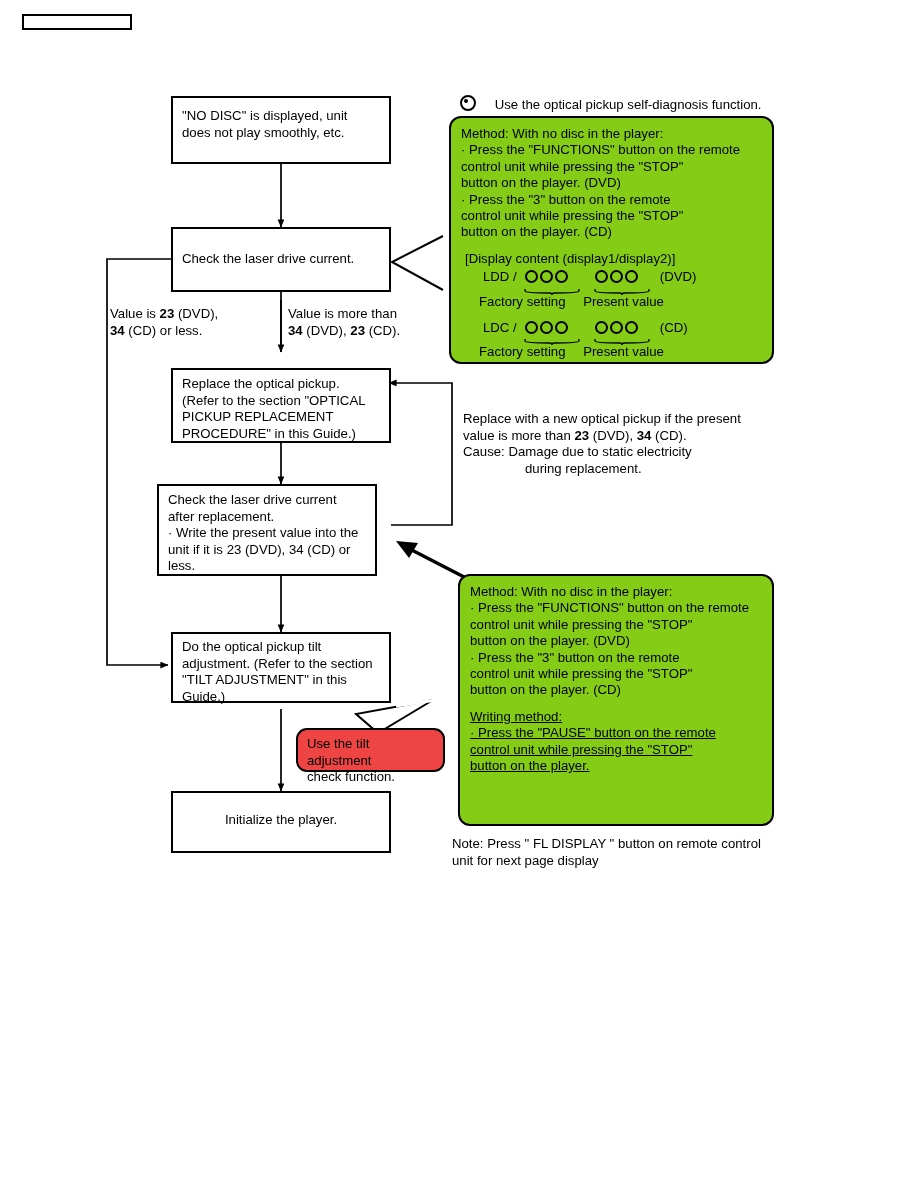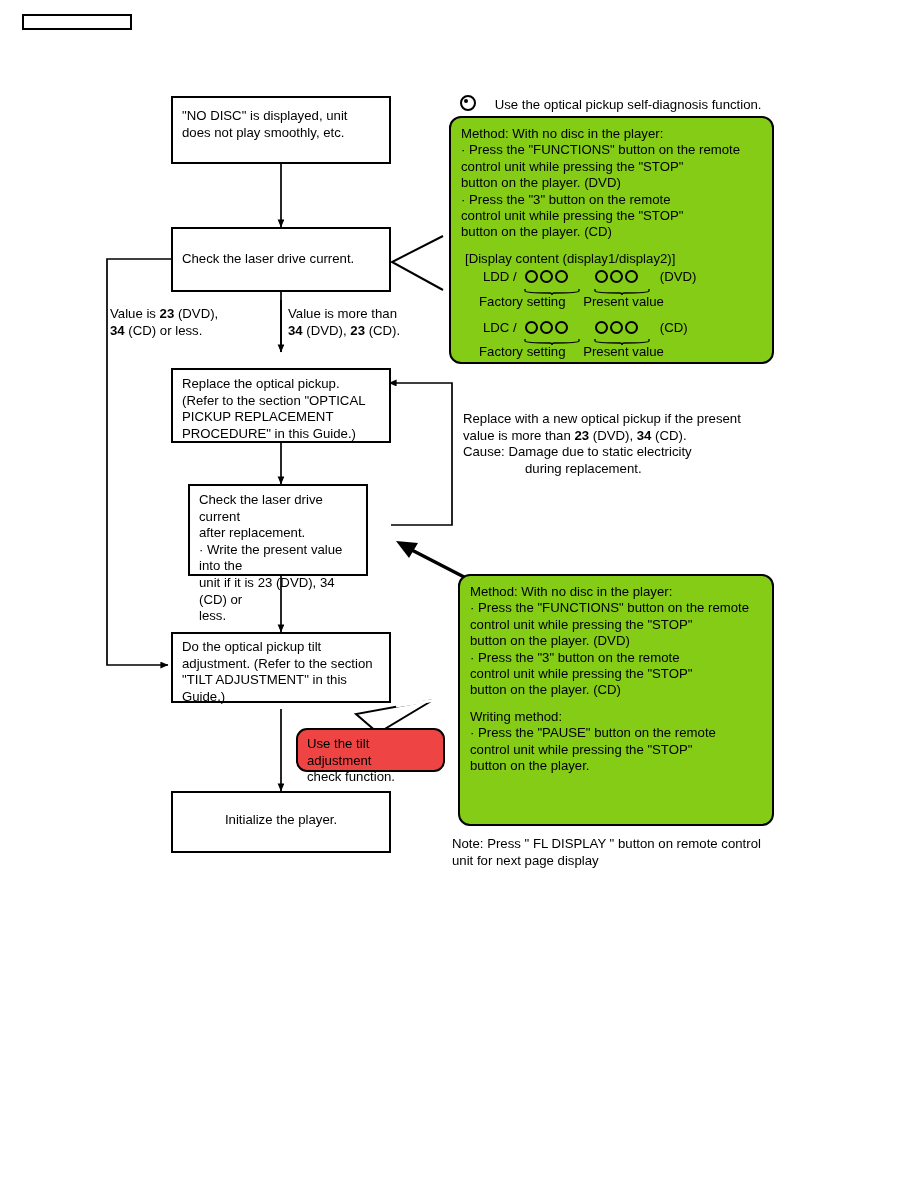--- a/index.html
+++ b/index.html
@@ -88,21 +88,21 @@
 <div class="plain" style="left:288px;top:306px;white-space:pre-line;">Value is more than
 <b>34</b> (DVD), <b>23</b> (CD).</div>
 
 <div class="box" style="left:171px;top:352px;width:220px;height:75px;margin-top:16px;">
   <div class="pad" style="white-space:pre-line;padding-top:6px;">Replace the optical pickup.
 (Refer to the section "OPTICAL
 PICKUP REPLACEMENT
 PROCEDURE" in this Guide.)</div>
 </div>
 
-<div class="box" style="left:188px;top:484px;width:180px;height:92px;">
+<div class="box" style="left:157px;top:484px;width:220px;height:92px;">
   <div class="pad" style="white-space:pre-line;padding-top:6px;">Check the laser drive current
 after replacement.
 · Write the present value into the
    unit if it is 23 (DVD), 34 (CD) or
    less.</div>
 </div>
 
 <div class="box" style="left:171px;top:632px;width:220px;height:71px;">
   <div class="pad" style="white-space:pre-line;padding-top:5px;">Do the optical pickup tilt
 adjustment.  (Refer to the section
@@ -191,20 +191,20 @@
   <div class="pad" style="white-space:pre-line;padding-bottom:0;">Method: With no disc in the player:
 · Press the "FUNCTIONS" button on the remote
    control unit while pressing the "STOP"
    button on the player. (DVD)
 · Press the "3" button on the remote
    control unit while pressing the "STOP"
    button on the player. (CD)</div>
 
 
   <div style="white-space:pre-line;padding:10px 10px 0 10px;
-              font-size:13.2px;line-height:16.4px;">Writing method:
+              font-size:13.2px;line-height:16.4px;text-decoration:underline;">Writing method:
 · Press the "PAUSE" button on the remote
    control unit while pressing the "STOP"
    button on the player.</div>
 </div>
 
 <div class="plain" style="left:452px;top:836px;white-space:pre-line;">Note: Press " FL DISPLAY " button on remote control
          unit for next page display</div>
 
 </body></html>

